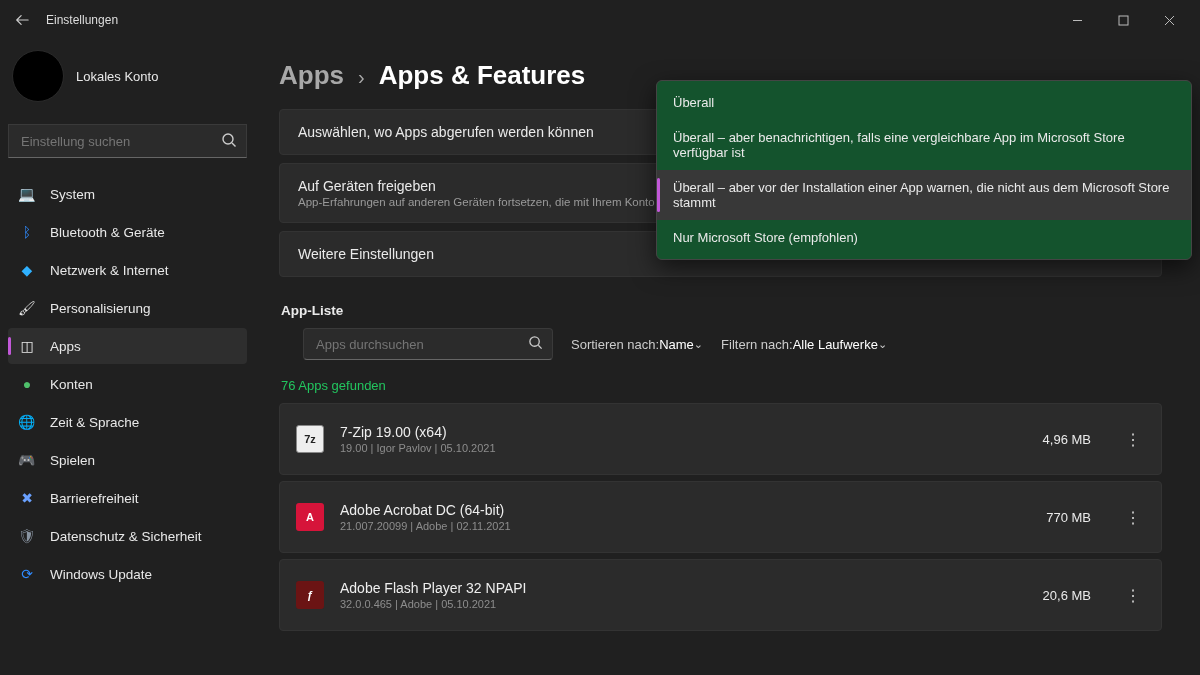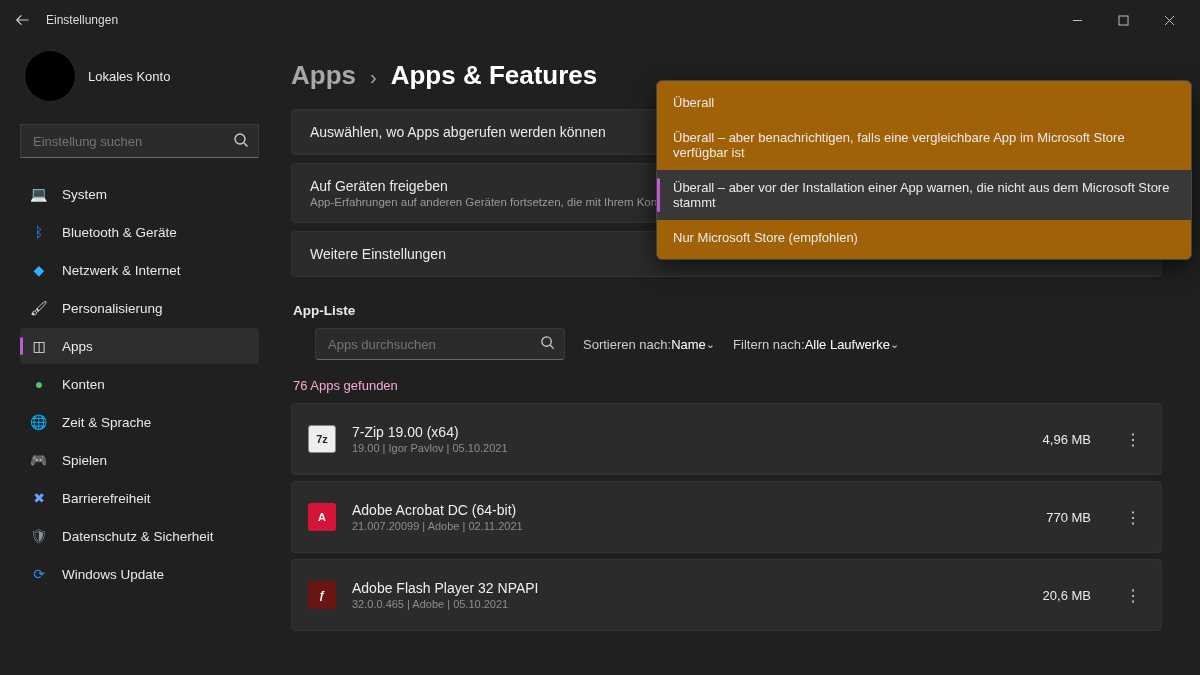--- a/index.html
+++ b/index.html
@@ -5,21 +5,21 @@
   * { box-sizing: border-box; margin: 0; padding: 0; font-family: "Segoe UI", Arial, sans-serif; }
   body { background: #202020; color: #fff; width: 1200px; height: 675px; overflow: hidden; position: relative; }
 
   
   .titlebar { height: 40px; display: flex; align-items: center; padding: 0 8px; }
   .titlebar .back { width: 28px; height: 28px; display: flex; align-items: center; justify-content: center; color: #ccc; cursor: pointer; }
   .titlebar .title { font-size: 12px; color: #ddd; margin-left: 10px; }
   .titlebar .spacer { flex: 1; }
   .win-btn { width: 46px; height: 32px; display: flex; align-items: center; justify-content: center; color: #bbb; cursor: pointer; }
 
-  .layout { display: flex; height: calc(675px - 40px); margin-left: 12px; }
+  .layout { display: flex; height: calc(675px - 40px); }
 
   
   .sidebar { width: 255px; padding: 6px 8px 0 8px; }
   .account { display: flex; align-items: center; gap: 12px; padding: 4px 4px 16px 4px; }
   .avatar { width: 52px; height: 52px; border-radius: 50%; background: #000; border: 1px solid #2a2a2a; }
   .account-name { font-size: 13px; color: #e8e8e8; }
 
   .search-wrap { position: relative; margin: 6px 0 18px 0; }
   .search-input { width: 100%; height: 34px; background: #2b2b2b; border: 1px solid #3a3a3a; border-radius: 0; color: #ccc; padding: 0 36px 0 12px; font-size: 13px; outline: none; border-bottom: 1px solid #666; }
   .search-icon-wrap { position: absolute; right: 10px; top: 8px; color: #ccc; }
@@ -47,35 +47,35 @@
   .section-label { font-size: 13.5px; font-weight: 600; color: #eaeaea; margin: 26px 0 10px 2px; }
 
   .filter-row { display: flex; align-items: center; gap: 18px; padding-left: 24px; }
   .app-search { position: relative; width: 250px; }
   .app-search input { width: 100%; height: 32px; background: #2b2b2b; border: 1px solid #3a3a3a; border-radius: 4px; color: #ccc; padding: 0 34px 0 12px; font-size: 13px; outline: none; border-bottom: 1px solid #666; }
   .app-search .ico { position: absolute; right: 10px; top: 7px; color: #ccc; }
   .sort, .filter { font-size: 13px; color: #ccc; display: flex; align-items: center; cursor: pointer; }
   .sort .val, .filter .val { color: #fff; }
   .sm-chev { font-size: 11px; color: #ccc; }
 
-  .count { font-size: 13px; color: #f9a8d4; margin: 18px 0 10px 2px; }
+  .count { font-size: 13px; color: #22c55e; margin: 18px 0 10px 2px; }
 
   .app-item { background: #2b2b2b; border: 1px solid #333; border-radius: 4px; margin-bottom: 6px; display: flex; align-items: center; padding: 20px 16px; gap: 16px; }
   .app-icon { width: 28px; height: 28px; border-radius: 3px; display: flex; align-items: center; justify-content: center; font-size: 11px; font-weight: bold; }
   .app-icon.sevenzip { background: #eee; color: #222; border: 1px solid #888; }
   .app-icon.acrobat { background: #d6143a; color: #fff; }
   .app-icon.flash { background: #6b1414; color: #fff; }
   .app-meta { flex: 1; }
   .app-name { font-size: 14px; color: #eee; }
   .app-sub { font-size: 11px; color: #8d8d8d; margin-top: 2px; }
   .app-size { font-size: 13px; color: #eaeaea; margin-right: 14px; }
   .dots { color: #d0d0d0; font-size: 16px; cursor: pointer; padding: 0 4px; }
 
   
-  .dropdown { position: absolute; top: 80px; left: 656px; width: 536px; background: #a16207; border: 1px solid #444; border-radius: 6px; box-shadow: 0 8px 24px rgba(0,0,0,.6); padding: 4px 0; z-index: 50; }
+  .dropdown { position: absolute; top: 80px; left: 656px; width: 536px; background: #14532d; border: 1px solid #444; border-radius: 6px; box-shadow: 0 8px 24px rgba(0,0,0,.6); padding: 4px 0; z-index: 50; }
   .dd-item { padding: 10px 16px; font-size: 13px; color: #eaeaea; cursor: pointer; position: relative; }
   .dd-item.selected { background: #383838; }
   .dd-item.selected::before { content: ""; position: absolute; left: 0; top: 8px; bottom: 8px; width: 3px; border-radius: 2px; background: #c258d8; }
 
   svg { display: block; }
 </style>
 </head>
 <body>
 
 <div class="titlebar">

